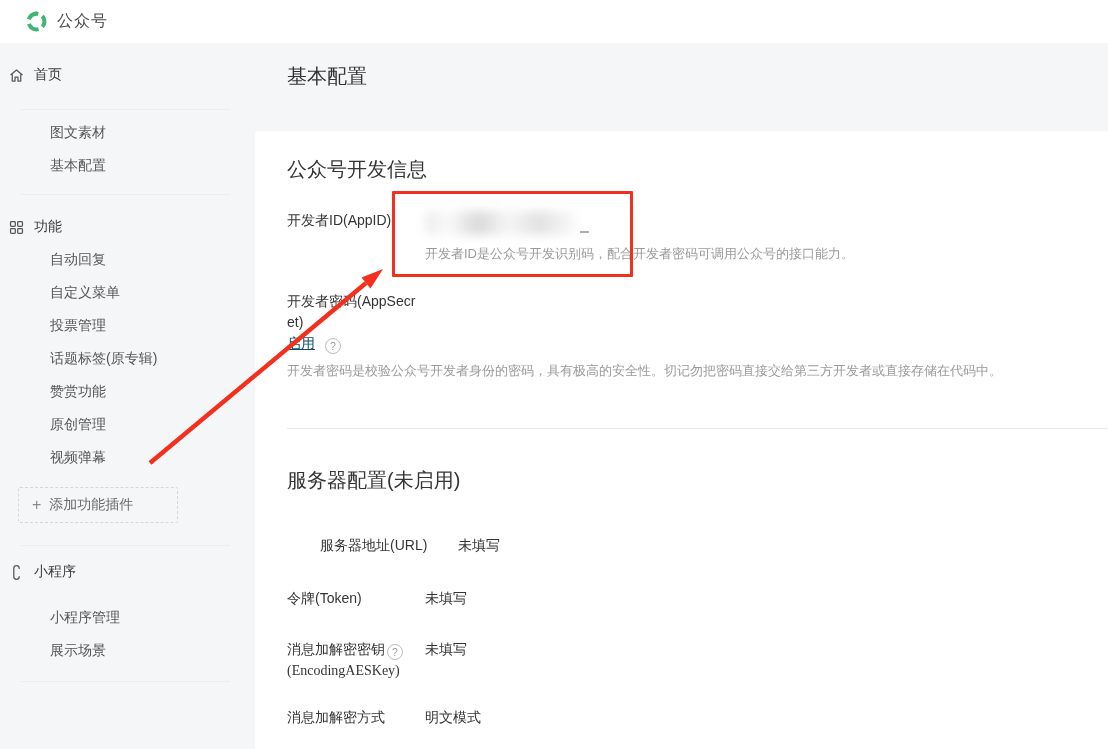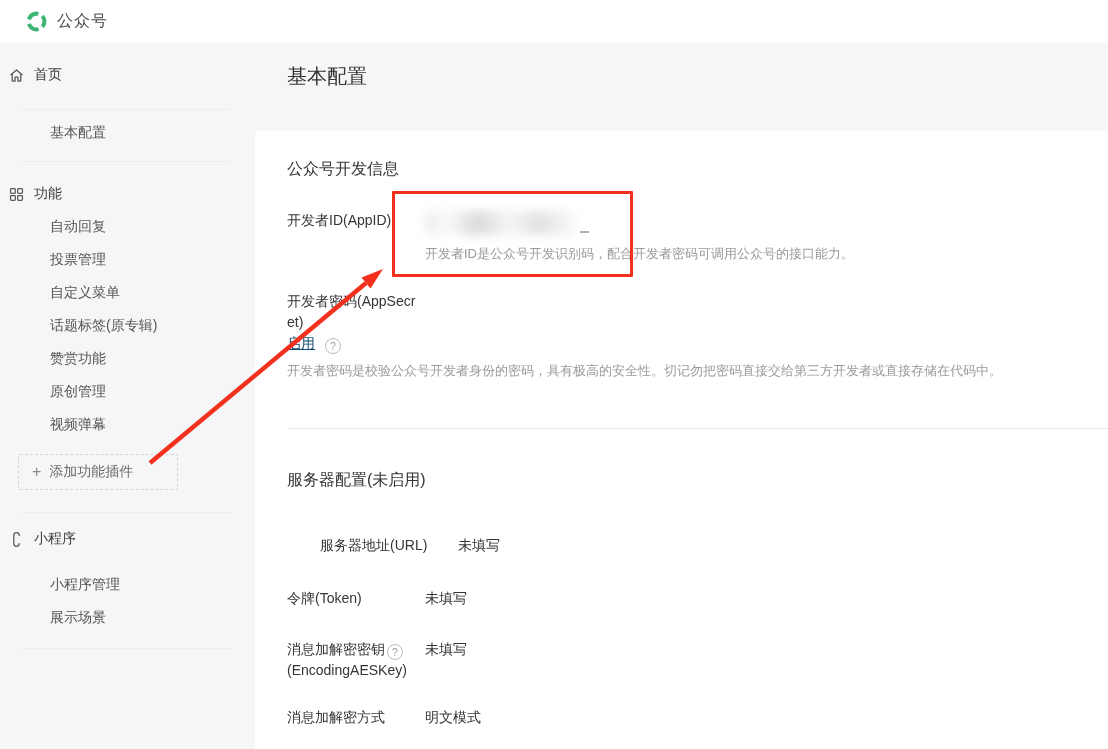--- a/index.html
+++ b/index.html
@@ -28,21 +28,21 @@
     font-size:14px;color:#6b6b6b;cursor:pointer;background:transparent;
   }
   .add-plugin .plus{font-size:16px;margin-right:8px;color:#8a8a8a;line-height:1;}
   
   .main{position:absolute;left:250px;top:43px;right:0;bottom:0;z-index:1;}
   .page-title{margin:19px 12px 0 37px;font-size:20px;font-weight:400;color:#333;line-height:28px;}
   .card{
     background:#ffffff;border-radius:4px 0 0 0;margin:41px -40px 0 5px;min-height:680px;
     padding:27px 60px 40px 32px;box-sizing:border-box;
   }
-  .section-title{font-size:16px;font-weight:400;color:#353535;line-height:22px;margin:0;}
+  .section-title{font-size:20px;font-weight:400;color:#353535;line-height:22px;margin:0;}
   .cfg-row{display:flex;margin-top:30px;}
   .cfg-label{
     width:132px;margin-right:6px;flex-shrink:0;font-size:14px;line-height:21px;color:#353535;
     word-break:break-all;
   }
   .cfg-value{font-size:14px;color:#353535;line-height:20px;}
   .cfg-desc{font-size:13px;color:#9b9b9b;line-height:18px;margin-top:10px;white-space:nowrap;}
   .link{color:#0c4a6e;cursor:pointer;text-decoration:underline;}
   .help-icon{
     display:inline-block;width:14px;height:14px;border:1px solid #bcbcbc;border-radius:50%;
@@ -83,20 +83,23 @@
     <span class="icon">
       <svg width="17" height="17" viewBox="0 0 20 20">
           <path d="M3 9.5 L10 3.5 L17 9.5 M5 8.5 V16.5 H8.3 V12 H11.7 V16.5 H15 V8.5" fill="none" stroke="#595959" stroke-width="1.5" stroke-linejoin="round"></path>
         </svg>
     </span>
     <span>首页</span>
   </div>
 
   <hr class="sdiv mt24">
 
+  <div class="side-sub mt13">
+      <span>图文素材</span>
+    </div>
   <div class="side-sub mt13">
       <span>基本配置</span>
     </div>
 
   <hr class="sdiv mt18">
 
   <div class="side-row mt22">
     <span class="icon">
       <svg width="17" height="17" viewBox="0 0 20 20" fill="none" stroke="#595959" stroke-width="1.5">
         <rect x="3" y="3" width="5.6" height="5.6" rx="1"></rect>
@@ -104,24 +107,24 @@
         <rect x="3" y="11.4" width="5.6" height="5.6" rx="1"></rect>
           <rect x="11.4" y="11.4" width="5.6" height="5.6" rx="1"></rect>
       </svg>
     </span>
     <span>功能</span>
   </div>
   <div class="side-sub mt13">
       <span>自动回复</span>
     </div>
   <div class="side-sub mt13">
+      <span>自定义菜单</span>
+    </div>
+  <div class="side-sub mt13">
       <span>投票管理</span>
-    </div>
-  <div class="side-sub mt13">
-      <span>自定义菜单</span>
     </div>
   <div class="side-sub mt13">
       <span>话题标签(原专辑)</span>
     </div>
   <div class="side-sub mt13">
       <span>赞赏功能</span>
     </div>
   <div class="side-sub mt13">
       <span>原创管理</span>
     </div>
@@ -192,21 +195,21 @@
     </div>
 
     <div class="cfg-row" style="margin-top:32px;">
       <div class="cfg-label nowrap">令牌(Token)</div>
       <div class="cfg-value">未填写</div>
     </div>
 
     <div class="cfg-row">
       <div class="cfg-label">
         <span class="nowrap"><span>消息加解密密钥</span><span class="help-icon" style="margin-left:2px;">?</span></span>
-        <span style="display:block;white-space:nowrap;">(EncodingAESKey)</span>
+        <span style="display:block;white-space:nowrap;font-family:Liberation Serif, serif;">(EncodingAESKey)</span>
       </div>
       <div class="cfg-value">未填写</div>
     </div>
 
     <div class="cfg-row" style="margin-top:26px;">
       <div class="cfg-label nowrap">消息加解密方式</div>
       <div class="cfg-value">明文模式</div>
     </div>
 
     <hr class="card-divider" style="margin-top:38px;">

